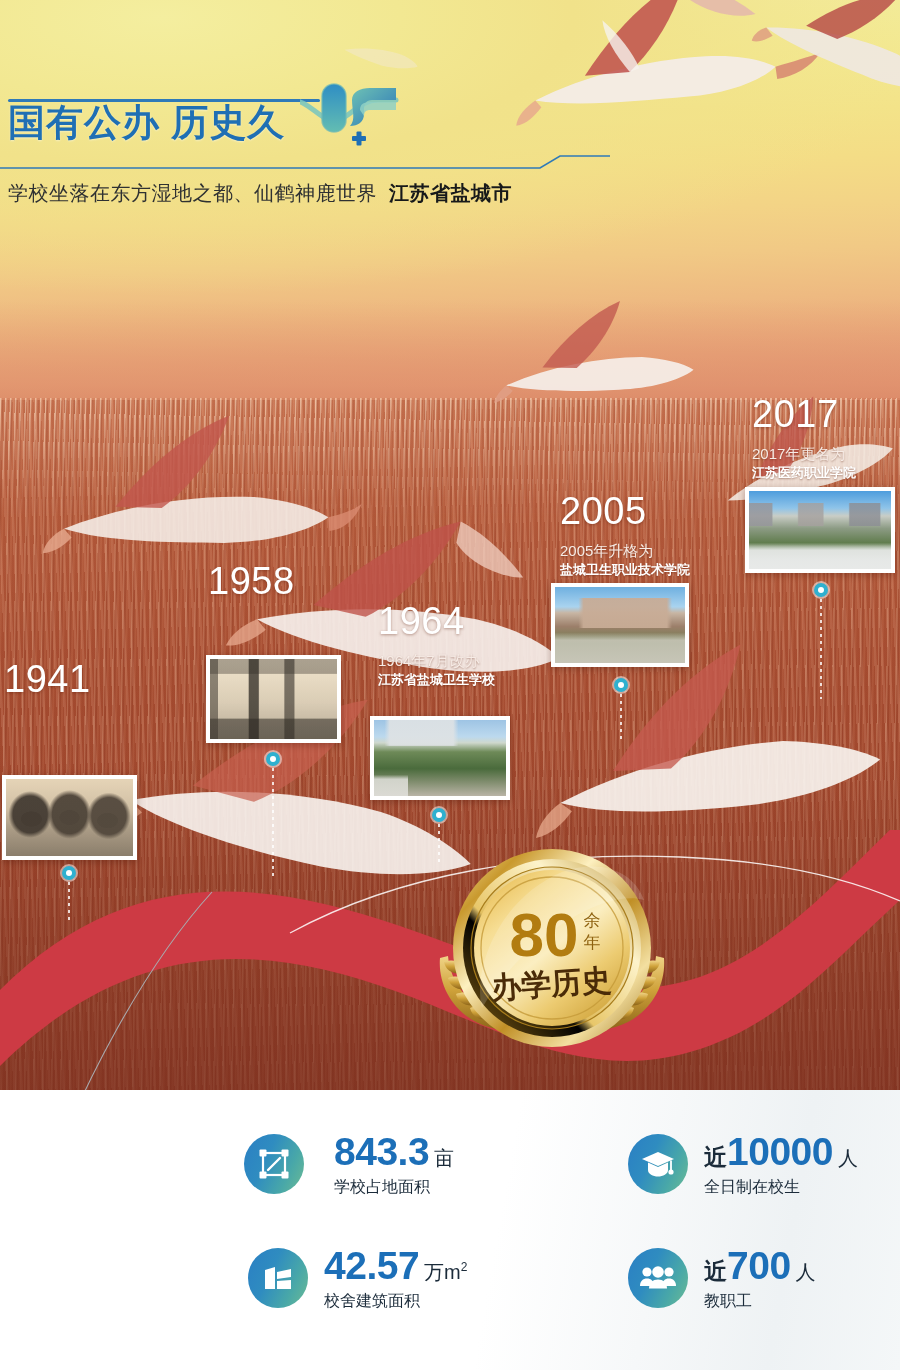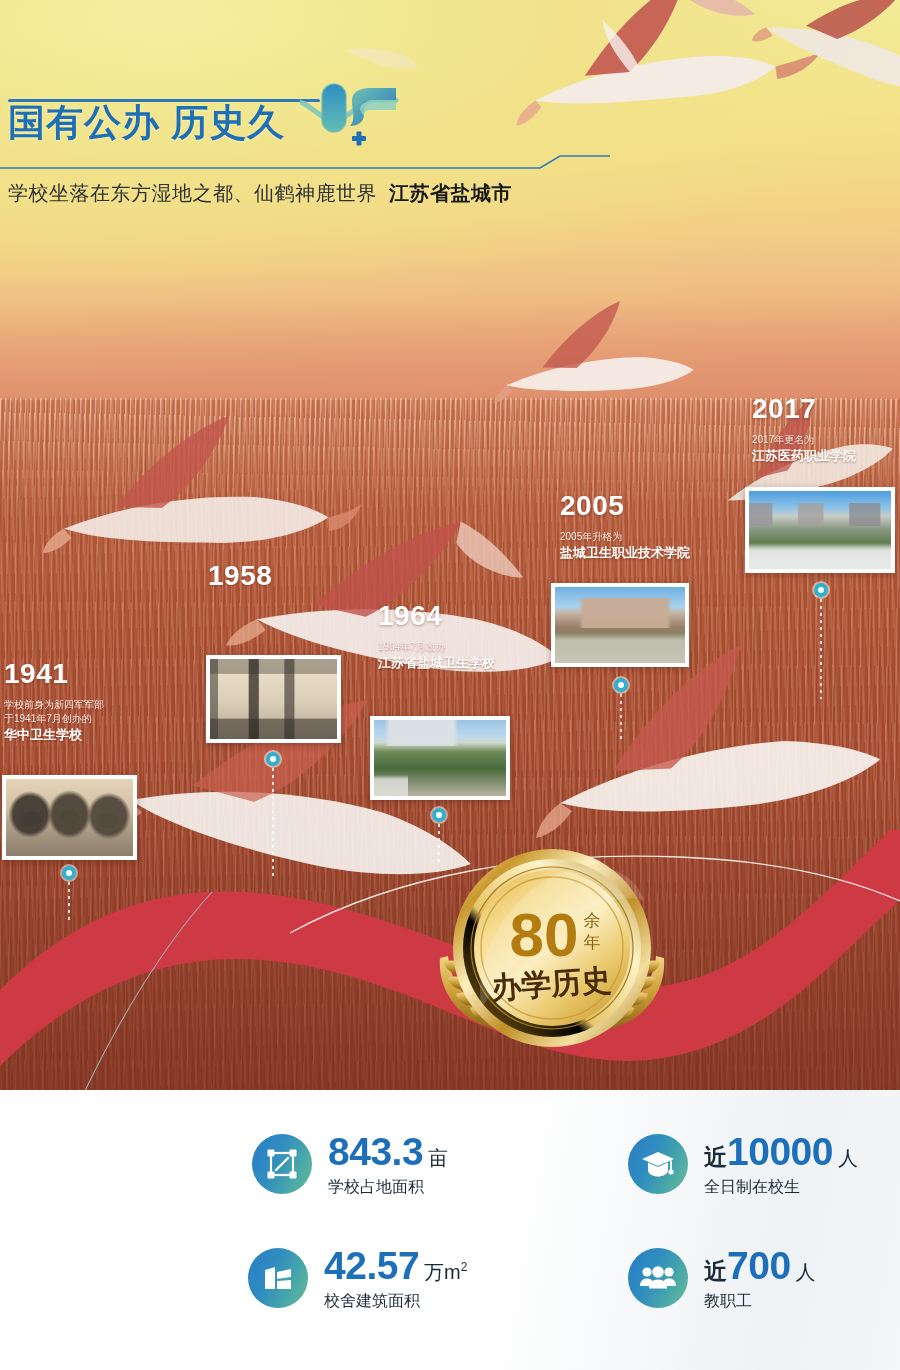--- a/index.html
+++ b/index.html
@@ -93,25 +93,25 @@
   }
   .hdr-rule-bot{ position:absolute; left:0; top:62px; width:610px; height:24px; }
   .sub-row{ position:absolute; left:8px; top:88px; white-space:nowrap; }
   .sub-normal{ font-size:20px; color:#2f3132; letter-spacing:.5px; }
   .sub-strong{ font-size:20px; color:#17191a; font-weight:bold; letter-spacing:.5px; margin-left:12px; }
   #brand-mark{ position:absolute; left:300px; top:-12px; width:130px; height:86px; }
 
   
   .tl-item{ position:absolute; }
   .tl-year{
-    font-size:28px; font-weight:bold; color:#ffffff; line-height:1;
+    font-size:38px; font-weight:normal; color:#ffffff; line-height:1;
     letter-spacing:.5px; text-shadow:0 1px 3px rgba(90,30,12,.40);
   }
   .tl-line{
-    font-size:10px; color:#f7ece6; line-height:1.42; white-space:nowrap;
+    font-size:15px; color:#f7ece6; line-height:1.42; white-space:nowrap;
     text-shadow:0 1px 2px rgba(90,30,12,.45);
   }
   .tl-line.strong{ font-weight:bold; color:#ffffff; font-size:13px; }
   .tl-thumb{
     background:#fff; padding:4px; box-shadow:0 2px 7px rgba(70,22,10,.33);
     overflow:hidden;
   }
   .tl-thumb .inner{ width:100%; height:100%; overflow:hidden; position:relative; }
 
   
@@ -334,25 +334,20 @@
 
     <g fill="#1f6fb4">
       <rect x="52" y="56" width="14" height="5" rx="1"></rect>
       <rect x="56.5" y="51.5" width="5" height="14" rx="1"></rect>
     </g>
   </svg>
 </div>
 
 <div class="tl-item" style="left:4px;top:660px;">
   <div class="tl-year">1941</div>
-  <div style="margin-top:10px;">
-    <div class="tl-line">学校前身为新四军军部</div>
-    <div class="tl-line">于1941年7月创办的</div>
-    <div class="tl-line strong">华中卫生学校</div>
-  </div>
 </div>
 <div class="tl-thumb" style="left:2px;top:775px;width:135px;height:85px;position:absolute;">
   <div class="inner">
       <div class="ph-old1"></div>
     </div>
 </div>
 <div class="tl-dot" style="left:62px;top:866px;"></div>
 <div class="tl-dash" style="left:68px;top:882px;height:38px;"></div>
 
 <div class="tl-item" style="left:208px;top:562px;">
@@ -475,21 +470,21 @@
   <circle cx="100" cy="100" r="71" fill="none" stroke="#c49a38" stroke-width="1.3" opacity=".8"></circle>
   <path d="M30 160 C20 120 48 50 110 24 C150 10 182 24 192 52 C150 40 70 92 30 160 Z" fill="#ffffff" opacity=".16"></path>
   <text x="92" y="108" text-anchor="middle" font-family="Liberation Sans, sans-serif" font-size="62" font-weight="bold" fill="#b27c10">80</text>
   <text x="140" y="78" text-anchor="middle" font-family="Liberation Sans, sans-serif" font-size="17" fill="#8e6210">余</text>
   <text x="140" y="100" text-anchor="middle" font-family="Liberation Sans, sans-serif" font-size="17" fill="#8e6210">年</text>
   <text x="100" y="146" text-anchor="middle" font-family="Liberation Serif, serif" font-size="30" font-weight="bold" fill="#4a2b08" transform="rotate(-4 100 146)">办学历史</text>
 </svg>
 
 <div id="stats">
 
-  <div class="stat" style="left:252px;top:14px;">
+  <div class="stat" style="left:244px;top:14px;gap:14px;">
     <div class="stat-ico">
       <svg width="34" height="34" viewBox="0 0 34 34">
         <rect x="6" y="6" width="22" height="22" fill="none" stroke="#fff" stroke-width="2.2"></rect>
         <line x1="11" y1="23" x2="23" y2="11" stroke="#fff" stroke-width="2.4" stroke-linecap="round"></line>
         <rect x="2.5" y="2.5" width="7" height="7" fill="#fff" rx="1"></rect>
         <rect x="24.5" y="2.5" width="7" height="7" fill="#fff" rx="1"></rect>
         <rect x="2.5" y="24.5" width="7" height="7" fill="#fff" rx="1"></rect>
         <rect x="24.5" y="24.5" width="7" height="7" fill="#fff" rx="1"></rect>
       </svg>
     </div>

